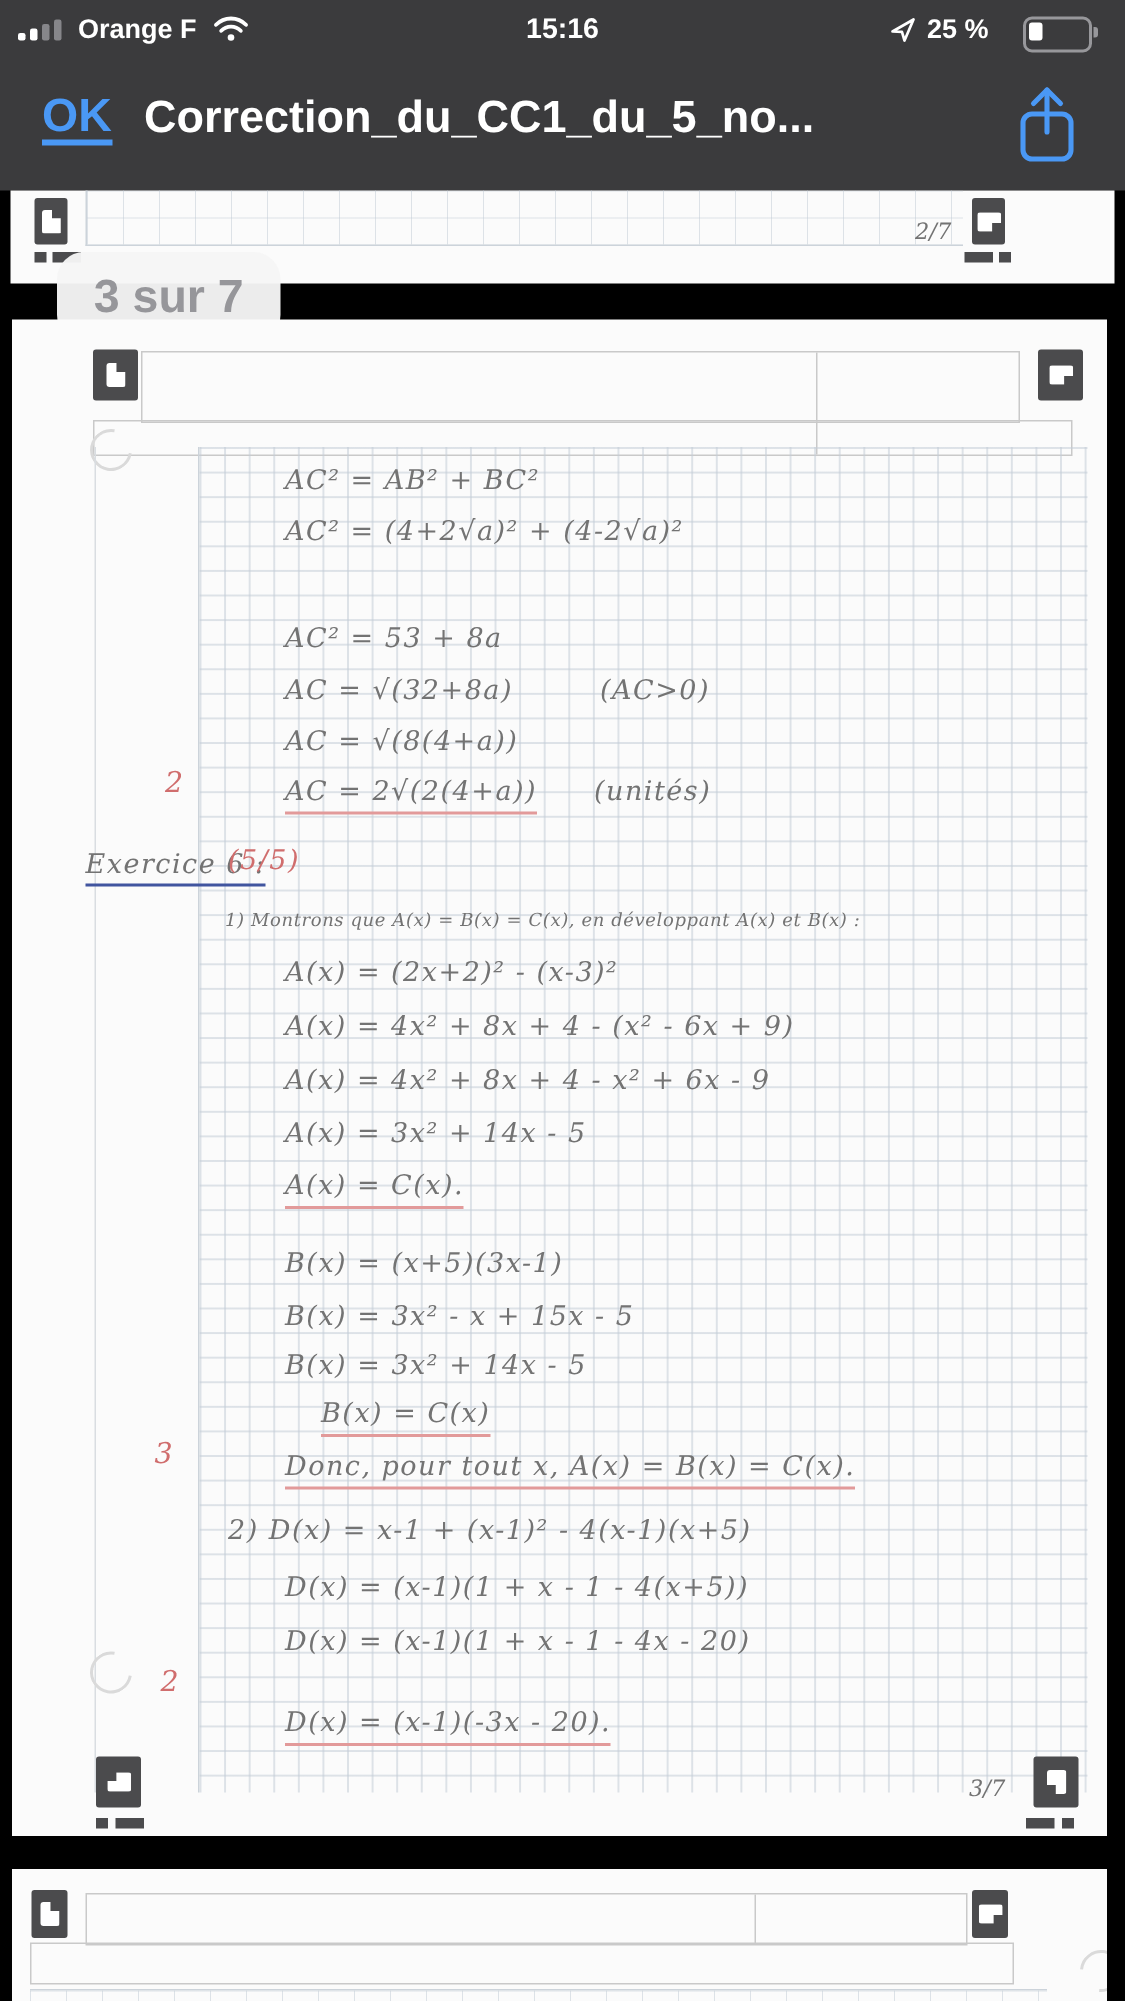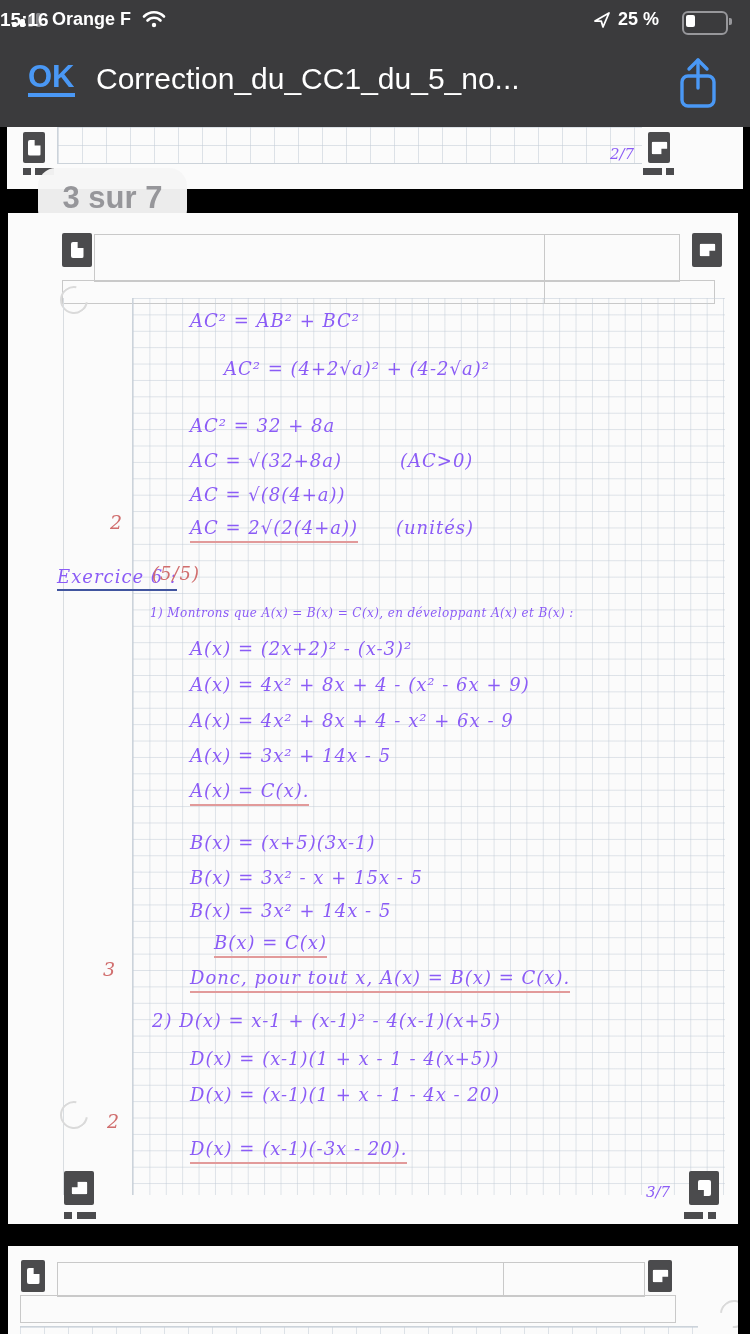--- a/index.html
+++ b/index.html
@@ -4,34 +4,34 @@
 <style>
   html,body{margin:0;padding:0;}
   body{
     width:750px;height:1334px;position:relative;overflow:hidden;
     background:#000;font-family:"Liberation Sans",sans-serif;
     -webkit-font-smoothing:antialiased;
   }
   
   .chrome{position:absolute;left:0;top:0;width:750px;height:127px;background:#3b3b3d;}
   .sb-text{color:#fff;font-size:18px;font-weight:600;}
-  .time{position:absolute;left:0;right:0;top:9px;color:#fff;font-size:19px;font-weight:700;}
+  .time{position:absolute;left:0;right:0;top:9px;text-align:center;color:#fff;font-size:19px;font-weight:700;}
   .carrier{position:absolute;left:52px;top:9px;}
   .sigbars{position:absolute;left:12px;top:13px;width:34px;height:14px;}
   .sigbars i{position:absolute;bottom:0;width:5px;border-radius:1.5px;background:#fff;}
   .sigbars i.dim{background:#86868a;}
   .wifi{position:absolute;left:142px;top:10px;}
   .loc{position:absolute;left:592px;top:10px;}
   .batt-pct{position:absolute;left:618px;top:9px;}
   .battery{position:absolute;left:682px;top:11px;width:42px;height:20px;border:2px solid #97979b;border-radius:6px;}
   .battery .fill{position:absolute;left:2px;top:2px;width:9px;height:12px;background:#fff;border-radius:2px;}
   .battery .nub{position:absolute;right:-6px;top:5px;width:3px;height:7px;background:#97979b;border-radius:0 2px 2px 0;}
   .ok-btn{position:absolute;left:28px;top:61px;color:#4a98f5;font-size:31px;font-weight:700;
     border-bottom:4px solid #4a98f5;padding-bottom:1px;line-height:1;cursor:pointer;}
-  .doc-title{position:absolute;left:96px;top:62px;width:540px;color:#fff;font-size:30px;font-weight:400;
+  .doc-title{position:absolute;left:96px;top:62px;width:540px;color:#fff;font-size:30px;font-weight:700;
     white-space:nowrap;overflow:hidden;line-height:1.1;}
   .share-btn{position:absolute;left:674px;top:56px;width:48px;height:56px;cursor:pointer;}
   
   .page{position:absolute;background:#fbfbfb;}
   .cm{position:absolute;background:#4b4b4d;border-radius:2px;display:flex;align-items:center;justify-content:center;}
   .cm-g{background:#fff;width:13px;height:16px;border-radius:2px;
     clip-path:polygon(0 0,55% 0,55% 38%,100% 38%,100% 100%,0 100%);}
   .cm-g.r90{transform:rotate(90deg);} .cm-g.r180{transform:rotate(180deg);} .cm-g.r270{transform:rotate(270deg);}
   .dash-sq,.dash-bar{position:absolute;height:7px;background:#4b4b4d;}
   .dash-sq{width:8px;} .dash-bar{width:19px;}
@@ -41,21 +41,21 @@
     background-image:
       linear-gradient(to right, rgba(196,205,215,0.55) 1px, transparent 1px),
       linear-gradient(to bottom, rgba(196,205,215,0.55) 1px, transparent 1px);
   }
   .g16{background-size:16.4px 16.4px;}
   .g24{background-size:24px 18px;}
   .marginline{position:absolute;width:1px;background:#d9dde1;}
   .punch{position:absolute;width:24px;height:24px;border:2.5px solid #dadada;border-radius:50%;
     border-right-color:transparent;transform:rotate(-35deg);}
   
-  .hand{position:absolute;font-family:"DejaVu Serif",serif;font-style:italic;color:#8b5cf6;
+  .hand{position:absolute;font-family:"DejaVu Serif",serif;font-style:italic;color:#737373;
     font-size:18px;letter-spacing:1px;white-space:pre;line-height:1;}
   .hand.sm{font-size:12px;letter-spacing:0.4px;}
   .red{color:#d06d6d;}
   .ul-red{border-bottom:2px solid #e29a9a;padding-bottom:4px;}
   .ul-blue{border-bottom:2px solid #41559f;padding-bottom:3px;}
   .pageno{font-size:15px;letter-spacing:0;}
   .marknum{font-size:19px;}
   
   .badge{position:absolute;left:38px;top:168px;width:149px;height:60px;background:rgba(246,246,246,0.96);
     border-radius:18px;display:flex;align-items:center;justify-content:center;
@@ -133,22 +133,22 @@
   <div class="hbox" style="left:54px;top:67px;width:651px;height:22px;">
     <div class="vdiv" style="left:481px;"></div>
   </div>
   <div class="punch" style="left:52px;top:73px;"></div>
 
   <div class="grid g16" style="left:124px;top:85px;width:592px;height:897px;border-left:1px solid #ccd3da;"></div>
   <div class="marginline" style="left:55px;top:85px;height:897px;"></div>
   <div class="punch" style="left:52px;top:888px;"></div>
 
   <div class="hand" style="left:182px;top:99px;">AC² = AB² + BC²</div>
-  <div class="hand" style="left:182px;top:147px;margin-left:34px;">AC² = (4+2√a)² + (4-2√a)²</div>
-  <div class="hand" style="left:182px;top:204px;">AC² = 32 + 8a</div>
+  <div class="hand" style="left:182px;top:133px;">AC² = (4+2√a)² + (4-2√a)²</div>
+  <div class="hand" style="left:182px;top:204px;">AC² = 53 + 8a</div>
   <div class="hand" style="left:182px;top:239px;">AC = √(32+8a)</div>
   <div class="hand" style="left:392px;top:239px;">(AC&gt;0)</div>
   <div class="hand" style="left:182px;top:273px;">AC = √(8(4+a))</div>
   <div class="hand ul-red" style="left:182px;top:306px;">AC = 2√(2(4+a))</div>
   <div class="hand" style="left:388px;top:306px;">(unités)</div>
   <div class="hand red marknum" style="left:102px;top:300px;">2</div>
 
   <div class="hand ul-blue" style="left:49px;top:355px;">Exercice 6 :</div>
   <div class="hand red" style="left:144px;top:352px;">(5/5)</div>
 

